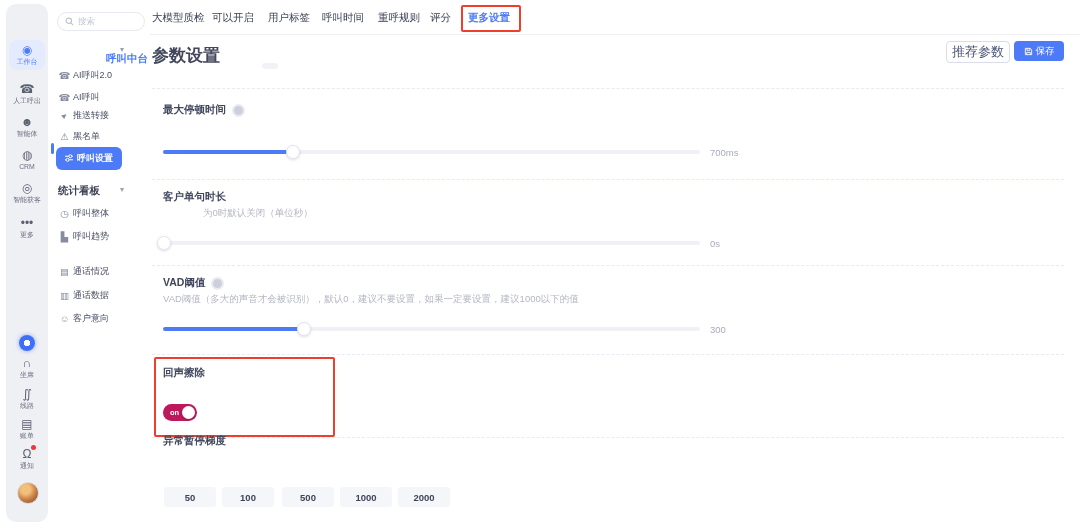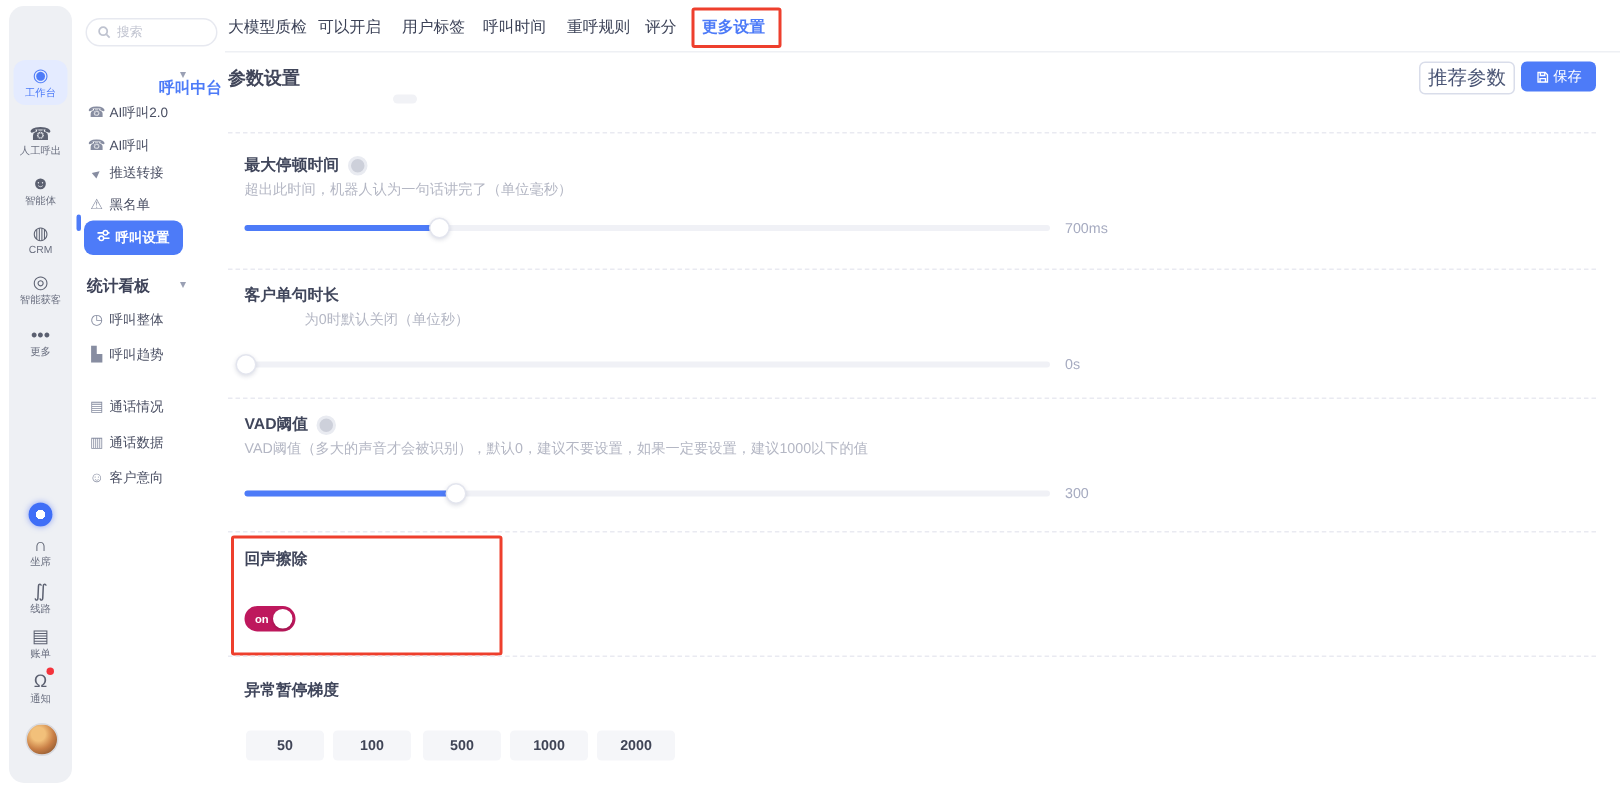--- a/index.html
+++ b/index.html
@@ -33,21 +33,21 @@
   .sb-item.active .sb-ico{margin-left:6px;color:#fff;}
   .sb-item.active .sb-lbl{color:#fff;font-weight:bold;}
   .sb-scrollbar{position:absolute;left:51px;top:143px;width:3px;height:11px;border-radius:2px;background:#4d7bf8;}
 
   
   .main{position:absolute;left:150px;top:0;width:930px;height:532px;}
   .tabbar{position:absolute;left:0;top:0;width:930px;height:34px;border-bottom:1px solid #eef0f4;}
   .tab{position:absolute;top:11px;font-size:10.5px;color:#3c4257;cursor:pointer;white-space:nowrap;}
   .tab.active{color:#4d7bf8;font-weight:bold;}
   .tab-annotation{position:absolute;left:311px;top:5px;width:56px;height:23px;border:2px solid #ee3f2d;border-radius:2px;}
-  .page-title{position:absolute;left:2px;top:44px;font-size:12px;font-weight:bold;color:#41465a;}
+  .page-title{position:absolute;left:2px;top:44px;font-size:17px;font-weight:bold;color:#41465a;}
   .btn-outline{position:absolute;left:796px;top:41px;width:62px;height:20px;border:1px solid #d9ddea;border-radius:4px;
     background:#fff;font-size:13px;color:#4a5575;display:flex;align-items:center;justify-content:center;cursor:pointer;}
   .btn-primary{position:absolute;left:864px;top:41px;width:50px;height:20px;border-radius:4px;background:#4d7bf8;
     font-size:9.5px;color:#fff;display:flex;align-items:center;justify-content:center;gap:3px;cursor:pointer;}
   .remnant{position:absolute;left:112px;top:63px;width:16px;height:6px;border-radius:3px;background:#f1f2f6;}
   .divider{position:absolute;left:2px;width:912px;border-top:1px dashed #e9eaf1;}
 
   .sec-title{position:absolute;left:13px;font-size:10.5px;font-weight:bold;color:#40465b;display:flex;align-items:center;gap:6px;}
   .info-ico{width:9px;height:9px;border-radius:50%;background:#cdd0da;border:2px solid #e9ebf1;display:inline-block;}
   .sec-desc{position:absolute;left:13px;font-size:9.5px;color:#b4b7c4;white-space:nowrap;}
@@ -206,21 +206,20 @@
         </svg>
       <span>保存</span>
     </div>
 
     <div class="divider" style="top:88px;"></div>
 
     <div class="sec-title" style="top:103px;">
       <span>最大停顿时间</span>
         <span class="info-ico"></span>
     </div>
-    <div class="sec-desc" style="top:120px;">超出此时间，机器人认为一句话讲完了（单位毫秒）</div>
     <div class="slider" style="top:145px;">
       <div class="track"></div>
       <div class="fill" style="width: 24%;"></div>
       <div class="knob" style="left: calc(24% - 6px);"></div>
     </div>
     <div class="slider-value" style="top:147px;">700ms</div>
 
     <div class="divider" style="top:179px;"></div>
 
     <div class="sec-title" style="top:190px;">
@@ -254,21 +253,21 @@
     <div class="sec-title" style="top:366px;">
       <span>回声擦除</span>
     </div>
     <div class="toggle">
       <span class="toggle-lbl">on</span>
       <span class="toggle-knob"></span>
     </div>
 
     <div class="divider" style="top:437px;"></div>
 
-    <div class="sec-title" style="top:453px;">
+    <div class="sec-title" style="top:434px;">
       <span>异常暂停梯度</span>
     </div>
     <div class="opt-btn" style="left:14px;">50</div>
     <div class="opt-btn" style="left:72px;">100</div>
     <div class="opt-btn" style="left:132px;">500</div>
     <div class="opt-btn" style="left:190px;">1000</div>
     <div class="opt-btn" style="left:248px;">2000</div>
   </div>
 
 </div>

